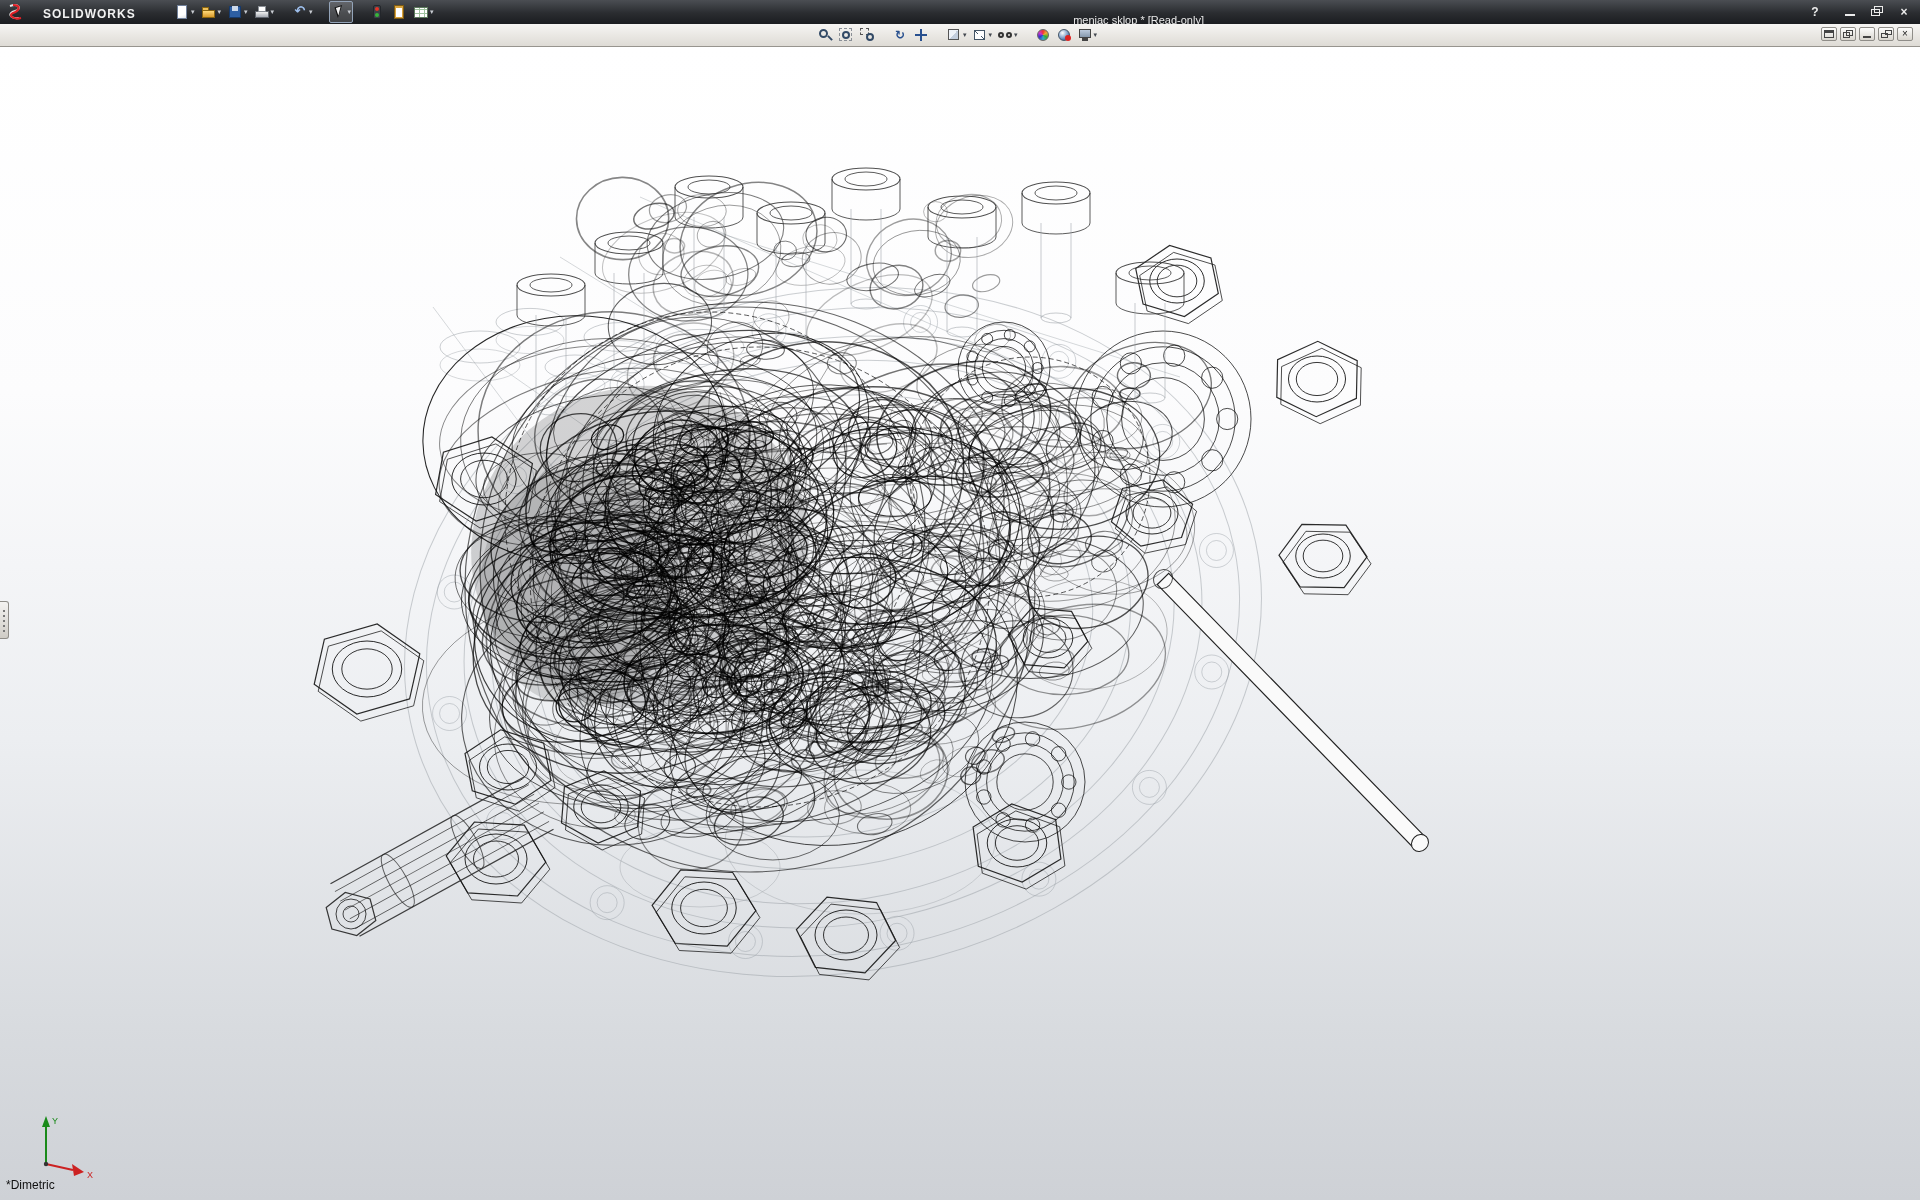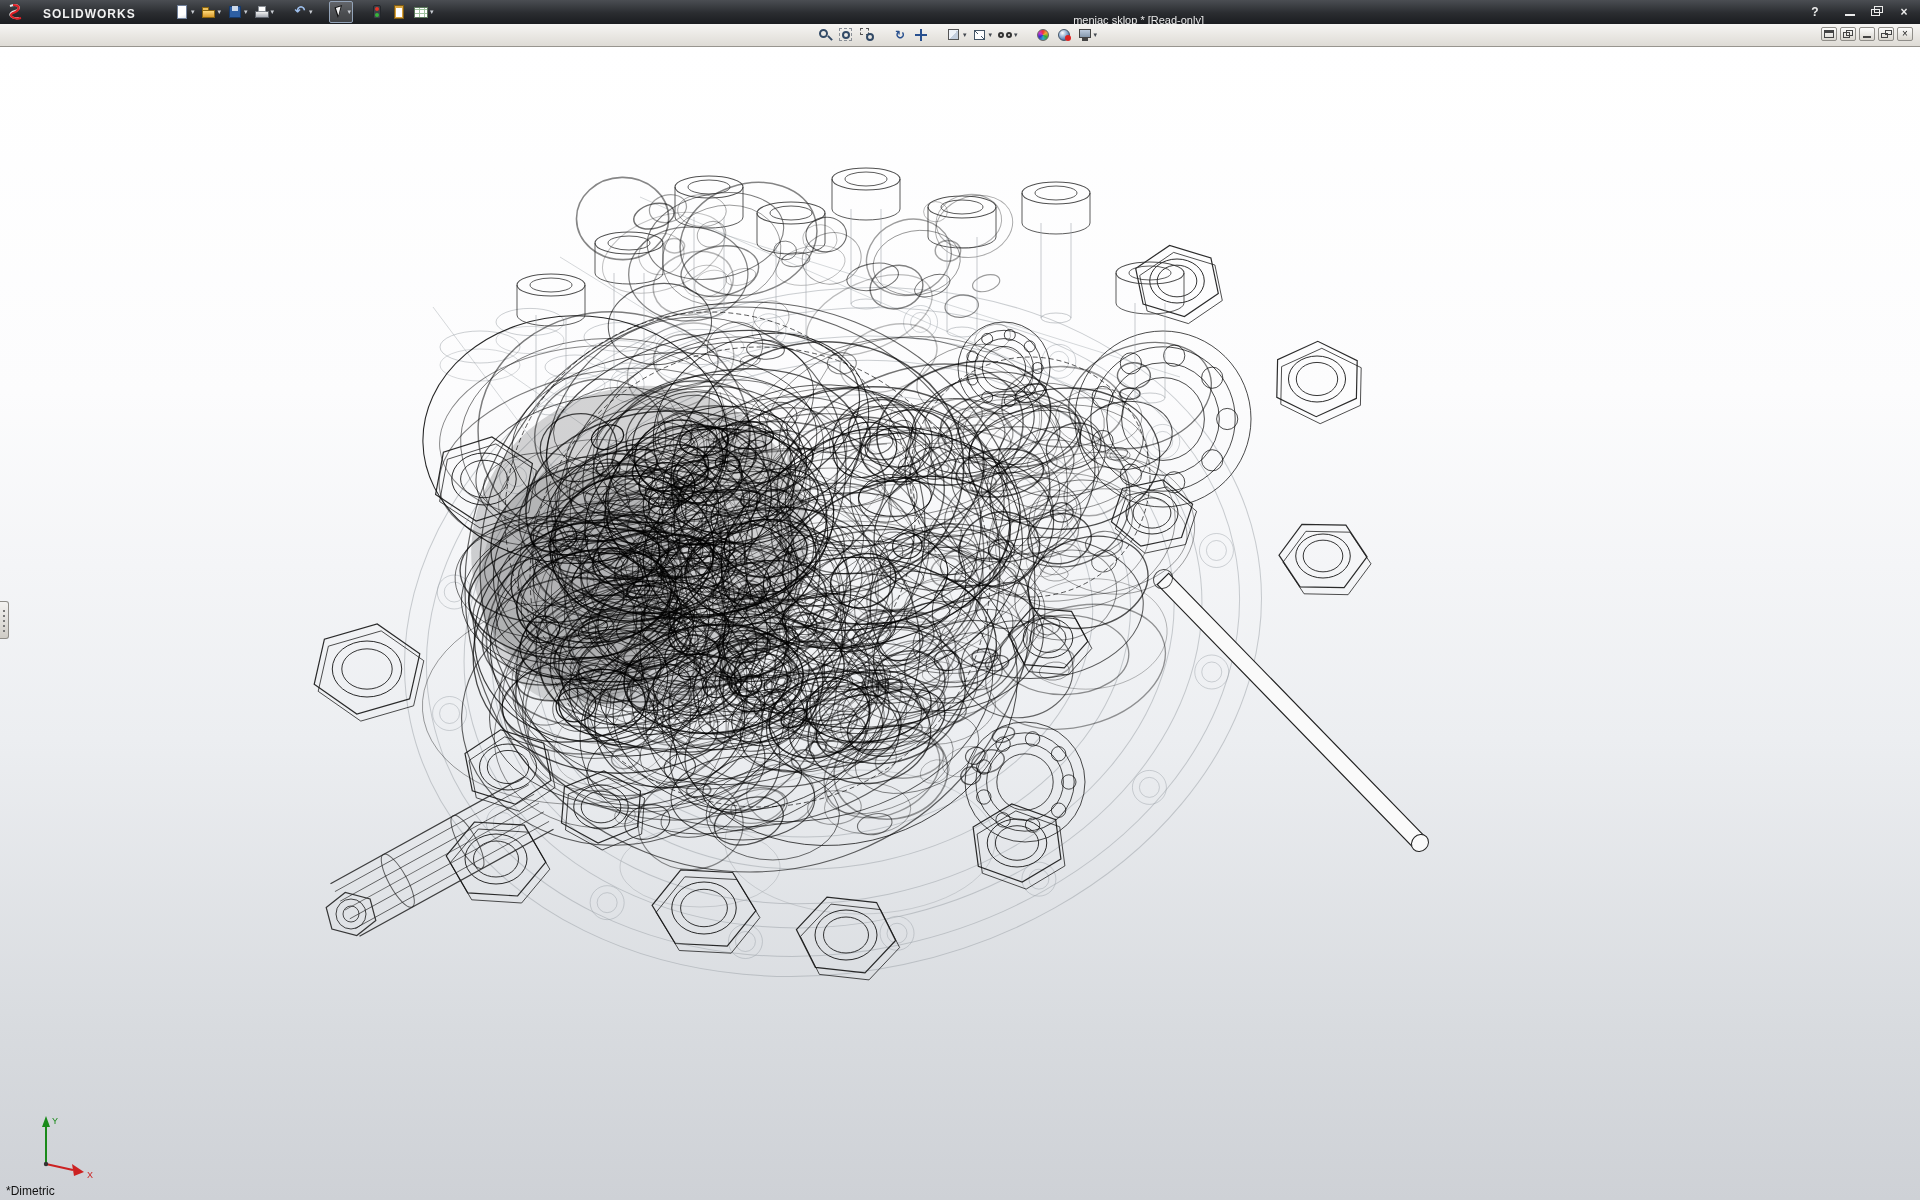--- a/index.html
+++ b/index.html
@@ -92,21 +92,21 @@
   #viewport{position:absolute;left:0;top:47px;width:1920px;height:1153px;
     background:linear-gradient(180deg,#ffffff 0%,#fcfcfd 30%,#eceef1 60%,#d8dbdf 85%,#ced1d6 100%);
     overflow:hidden;}
   #wireframe{position:absolute;left:0;top:0;width:100%;height:100%;}
   #panel-tab{position:absolute;left:0;top:554px;width:9px;height:38px;
     background:linear-gradient(#f4f3f1,#cfccc6);border:1px solid #8f8d88;border-left:none;
     border-radius:0 3px 3px 0;box-sizing:border-box;}
   #panel-tab::before{content:"";position:absolute;left:3px;top:8px;width:2px;height:22px;
     background:repeating-linear-gradient(0deg,#777 0 2px,transparent 2px 5px);}
   #triad{position:absolute;left:10px;bottom:16px;}
-  #orientation-label{position:absolute;left:6px;bottom:2px;font-size:12px;color:#111;}
+  #orientation-label{position:absolute;left:6px;bottom:8px;font-size:12px;color:#111;}
 </style>
 </head>
 <body>
 
 <div id="app">
 
   <div id="titlebar">
     <div class="logo">
       <svg class="logo-mark" width="20" height="18" viewBox="0 0 20 18">
         <path d="M4 3 C13 0 16 6 9 8 C1 10 4 16 13 15" stroke="#e8e8e8" stroke-width="2" fill="none"></path>

